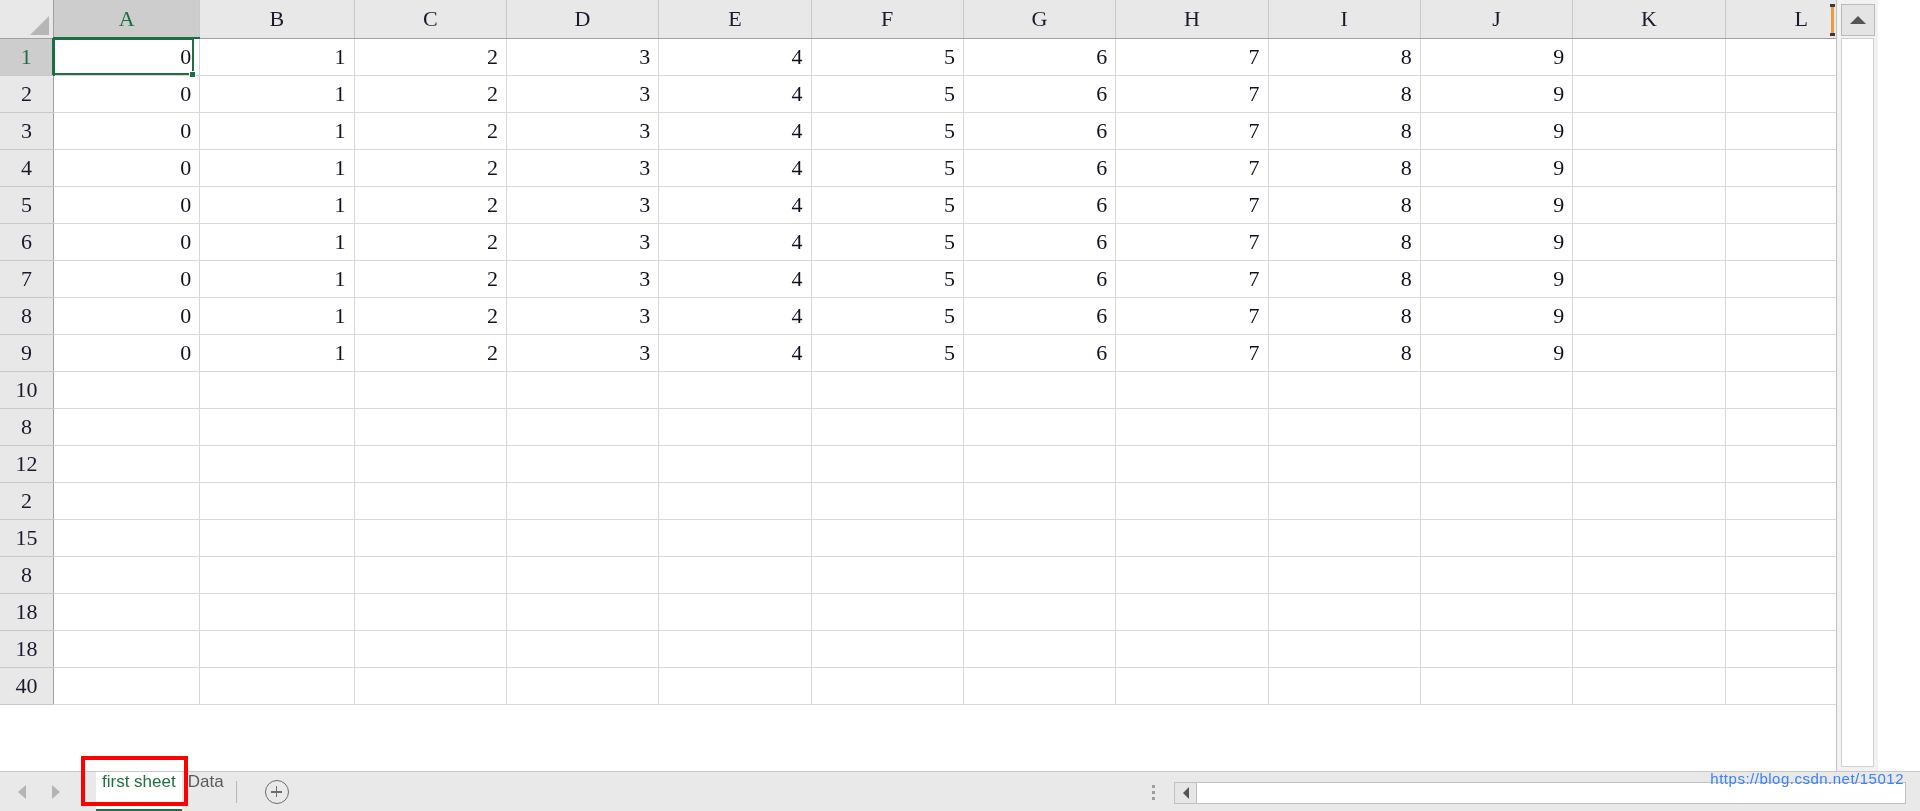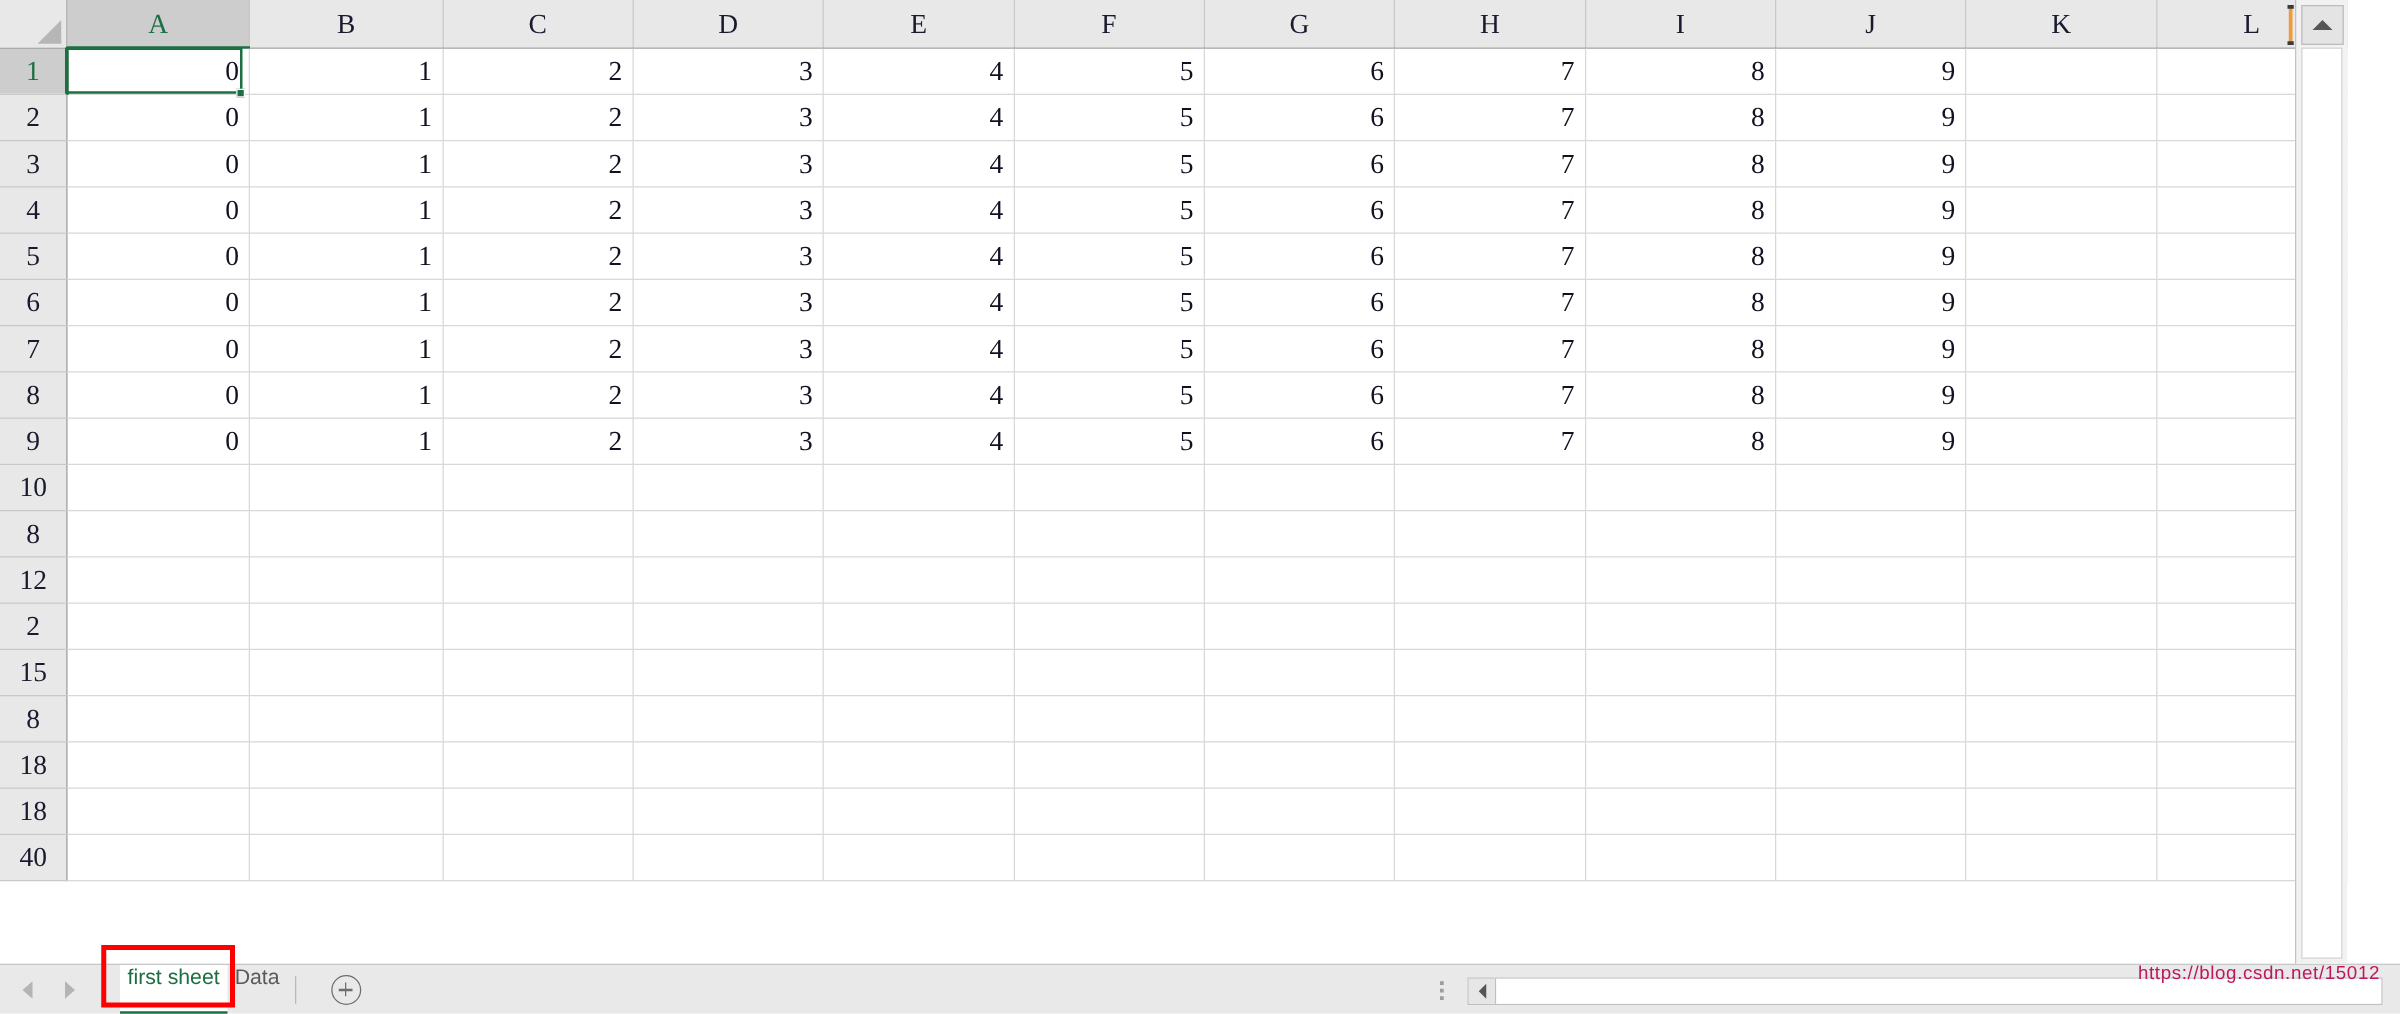--- a/index.html
+++ b/index.html
@@ -323,21 +323,21 @@
   }
   .hscroll .htrack { flex: 1; background: #ffffff; }
 
   
   .watermark {
     position: absolute;
     right: 16px;
     bottom: 24px;
     font-family: "Liberation Sans", sans-serif;
     font-size: 15px;
-    color: #be185d;
+    color: #3b82f6;
     letter-spacing: 0.5px;
     z-index: 3;
     white-space: nowrap;
   }
 </style>
 </head>
 <body>
 
 <div id="app">
 

